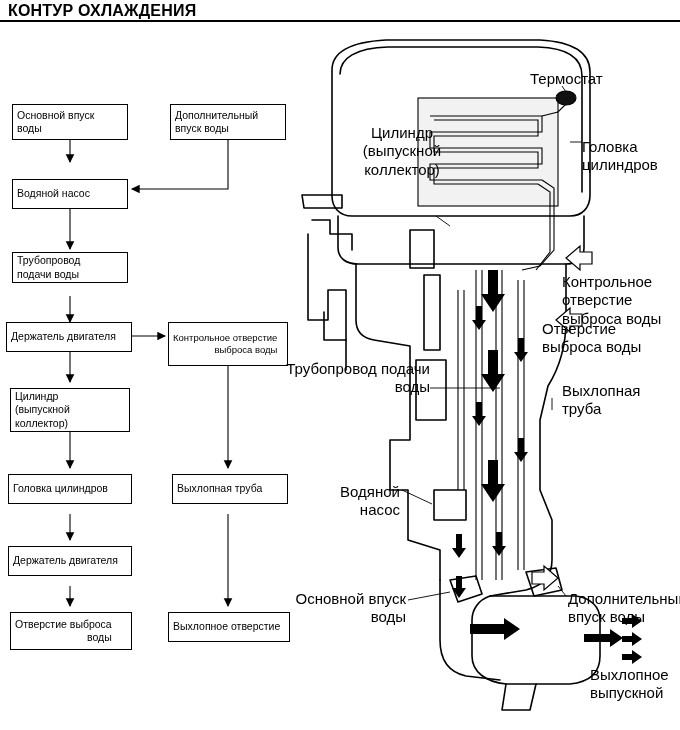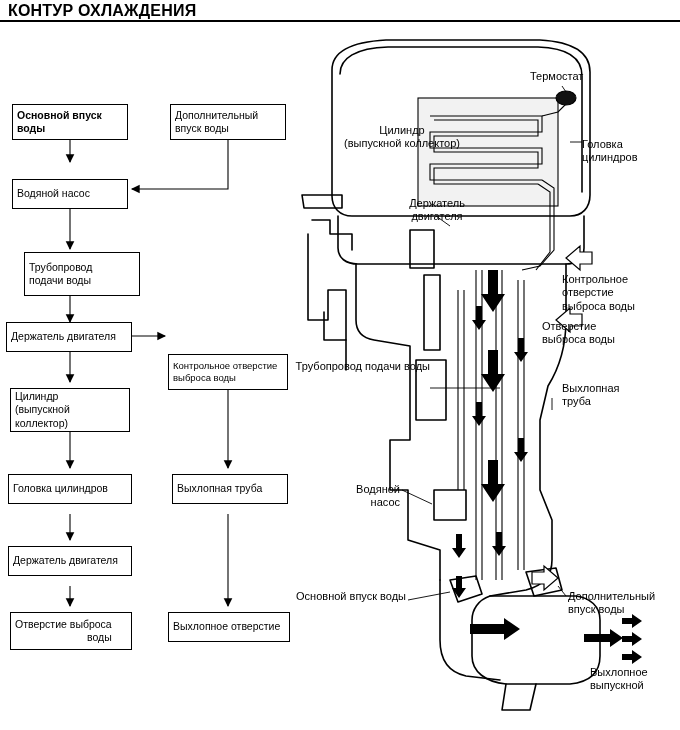--- a/index.html
+++ b/index.html
@@ -63,21 +63,21 @@
   
   #engine {
     position: absolute;
     left: 290px;
     top: 20px;
     width: 390px;
     height: 710px;
   }
   .lbl {
     position: absolute;
-    font-size: 11px;
+    font-size: 15px;
     line-height: 1.22;
     color: #000;
     white-space: pre-line;
   }
   .lbl.center { text-align: center; }
   .lbl.right { text-align: right; }
 </style>
 </head>
 <body>
 
@@ -111,44 +111,44 @@
       <path d="M70,490 L70,516" marker-end="url(#arr)"></path>
 
       <path d="M70,562 L70,582" marker-end="url(#arr)"></path>
 
       <path d="M228,334 L228,444" marker-end="url(#arr)"></path>
 
       <path d="M228,490 L228,582" marker-end="url(#arr)"></path>
     </g>
   </svg>
 
-  <div class="node" style="left:12px; top:80px; width:116px; height:36px; justify-content:flex-start; text-align:left;font-weight:bold;">
+  <div class="node" style="left:12px; top:80px; width:116px; height:36px; justify-content:flex-start; text-align:left;">
     <span style="white-space:pre-line;">Основной впуск
 воды</span>
   </div>
 
   <div class="node" style="left:170px; top:80px; width:116px; height:36px; justify-content:flex-start; text-align:left;">
     <span style="white-space:pre-line;">Дополнительный
 впуск воды</span>
   </div>
 
   <div class="node" style="left:12px; top:155px; width:116px; height:30px; justify-content:flex-start; text-align:left;">
     <span style="white-space:pre-line;">Водяной насос</span>
   </div>
 
-  <div class="node" style="left:24px; top:228px; width:116px; height:44px; justify-content:flex-start; text-align:left;">
+  <div class="node" style="left:12px; top:228px; width:116px; height:31px; justify-content:flex-start; text-align:left;">
     <span style="white-space:pre-line;">Трубопровод
 подачи воды</span>
   </div>
 
   <div class="node" style="left:6px; top:298px; width:126px; height:30px; justify-content:flex-start; text-align:left;">
     <span style="white-space:pre-line;">Держатель двигателя</span>
   </div>
 
-  <div class="node" style="left:168px; top:298px; width:120px; height:36px; justify-content:flex-start; text-align:left;margin-top:32px;">
+  <div class="node" style="left:168px; top:298px; width:120px; height:44px; justify-content:flex-start; text-align:right;">
     <span style="white-space:pre-line; font-size:9.5px;">Контрольное отверстие
 выброса воды</span>
   </div>
 
   <div class="node" style="left:10px; top:364px; width:120px; height:44px; justify-content:flex-start; text-align:left;">
     <span style="white-space:pre-line;">Цилиндр
 (выпускной коллектор)</span>
   </div>
 
   <div class="node" style="left:8px; top:450px; width:124px; height:30px; justify-content:flex-start; text-align:left;">
@@ -282,22 +282,20 @@
   </svg>
 
   
   <div class="lbl" style="left:240px; top:50px;">Термостат</div>
 
   <div class="lbl center" style="left:52px; top:104px; width:120px;">Цилиндр
 (выпускной коллектор)</div>
 
   <div class="lbl" style="left:292px; top:118px;">Головка цилиндров</div>
 
-  <div class="lbl center" style="left:104px; top:177px; width:86px;">Держатель
-двигателя</div>
 
   <div class="lbl" style="left:272px; top:253px;">Контрольное
 отверстие
 выброса воды</div>
 
   <div class="lbl" style="left:252px; top:300px;">Отверстие
 выброса воды</div>
 
   <div class="lbl right" style="left:-12px; top:340px; width:152px;">Трубопровод подачи воды</div>
 

